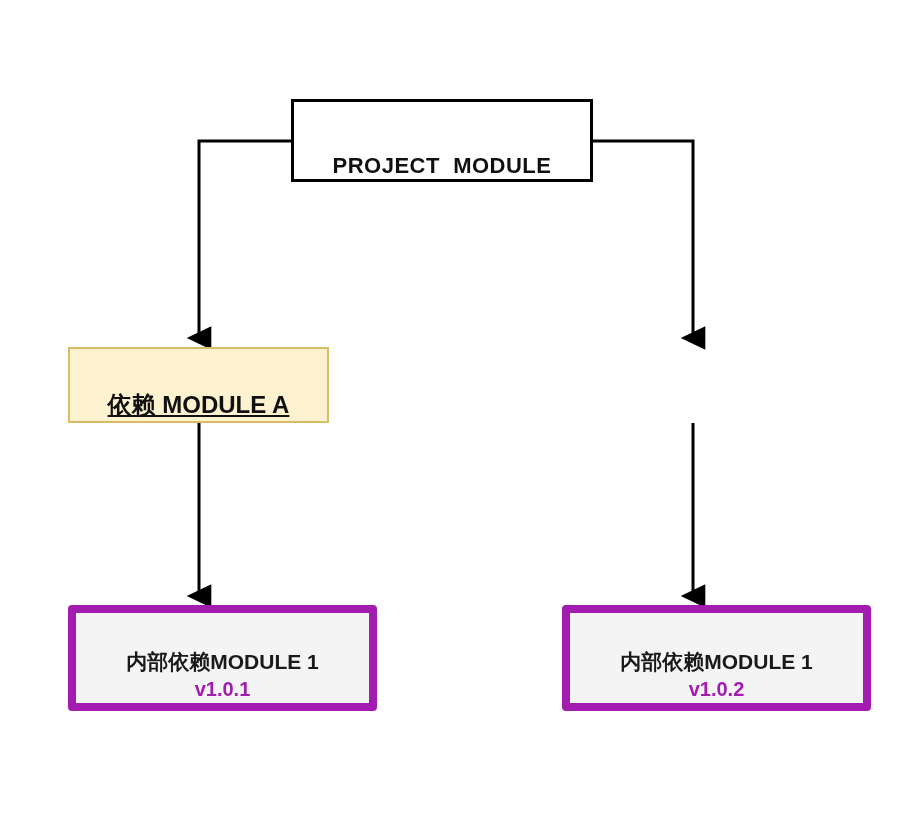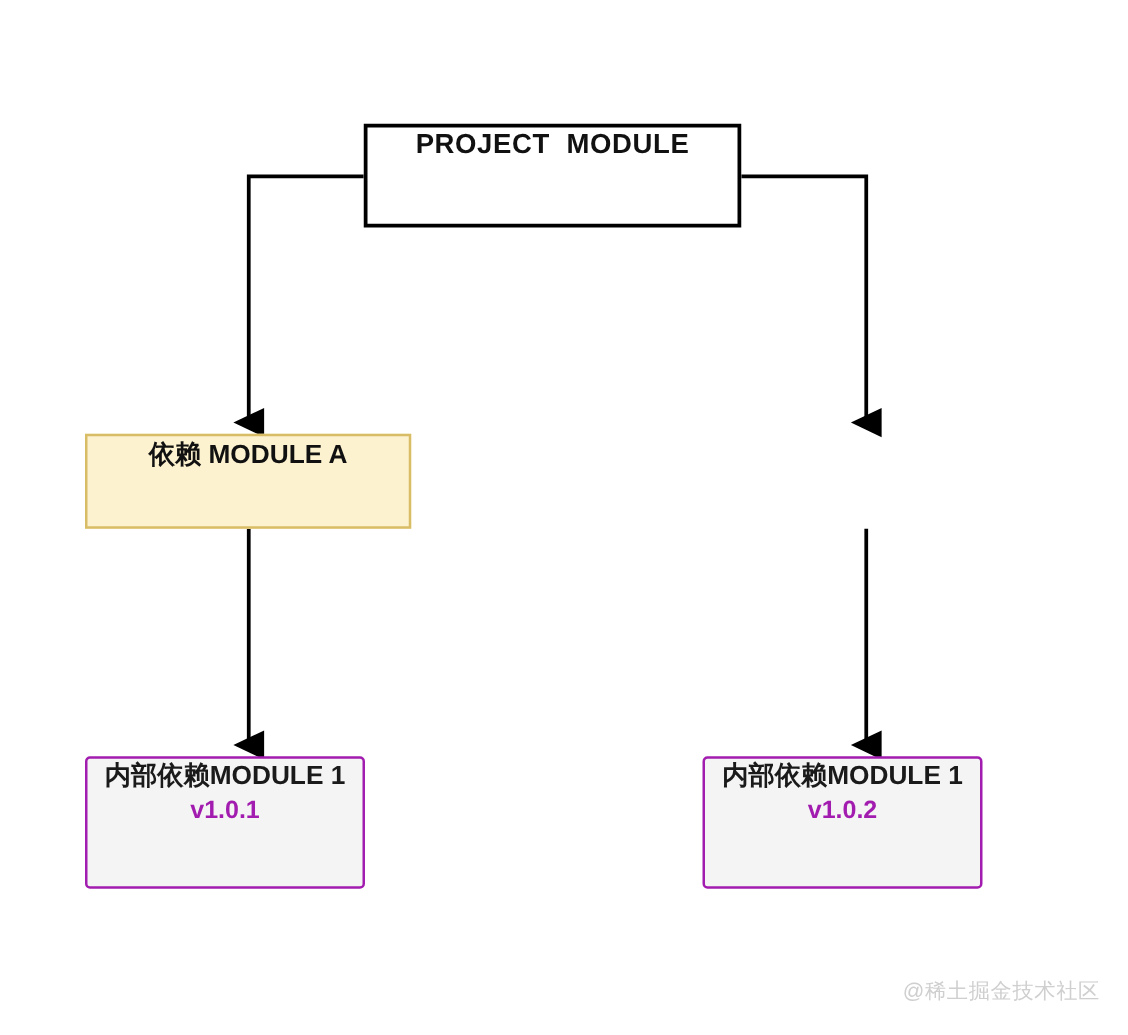--- a/index.html
+++ b/index.html
@@ -25,21 +25,21 @@
     height: 828px;
     pointer-events: none;
   }
 
   .node {
     position: absolute;
     box-sizing: border-box;
     display: flex;
     flex-direction: column;
     align-items: center;
-    justify-content: flex-start;
+    justify-content: flex-end;
     text-align: center;
     z-index: 2;
   }
 
   
   .node-root {
     left: 291px;
     top: 99px;
     width: 302px;
     height: 83px;
@@ -58,32 +58,33 @@
   .node-dep {
     top: 347px;
     width: 261px;
     height: 76px;
     background: #fdf2cf;
     border: 2px solid #d9bc66;
   }
   .node-dep.left  { left: 68px; }
   .node-dep.right { left: 562px; }
   .node-dep .title {
-    font-size: 21px;
+    font-size: 24px;
     font-weight: bold;
     color: #111111;
+    text-decoration: underline;
   }
 
   
   .node-inner {
     top: 605px;
-    width: 224px;
+    width: 309px;
     height: 106px;
     background: #f4f4f4;
-    border: 2px solid #a21caf;
+    border: 8px solid #a21caf;
     border-radius: 4px;
   }
   .node-inner.left  { left: 68px; }
   .node-inner.right { left: 562px; }
   .node-inner .title {
     font-size: 21px;
     font-weight: bold;
     color: #1a1a1a;
     line-height: 1.35;
   }
@@ -138,15 +139,14 @@
   <div class="node node-inner left">
     <div class="title">内部依赖MODULE 1</div>
     <div class="version">v1.0.1</div>
   </div>
 
   <div class="node node-inner right">
     <div class="title">内部依赖MODULE 1</div>
     <div class="version">v1.0.2</div>
   </div>
 
-  <div class="watermark">@稀土掘金技术社区</div>
 
 </div>
 
 </body></html>

